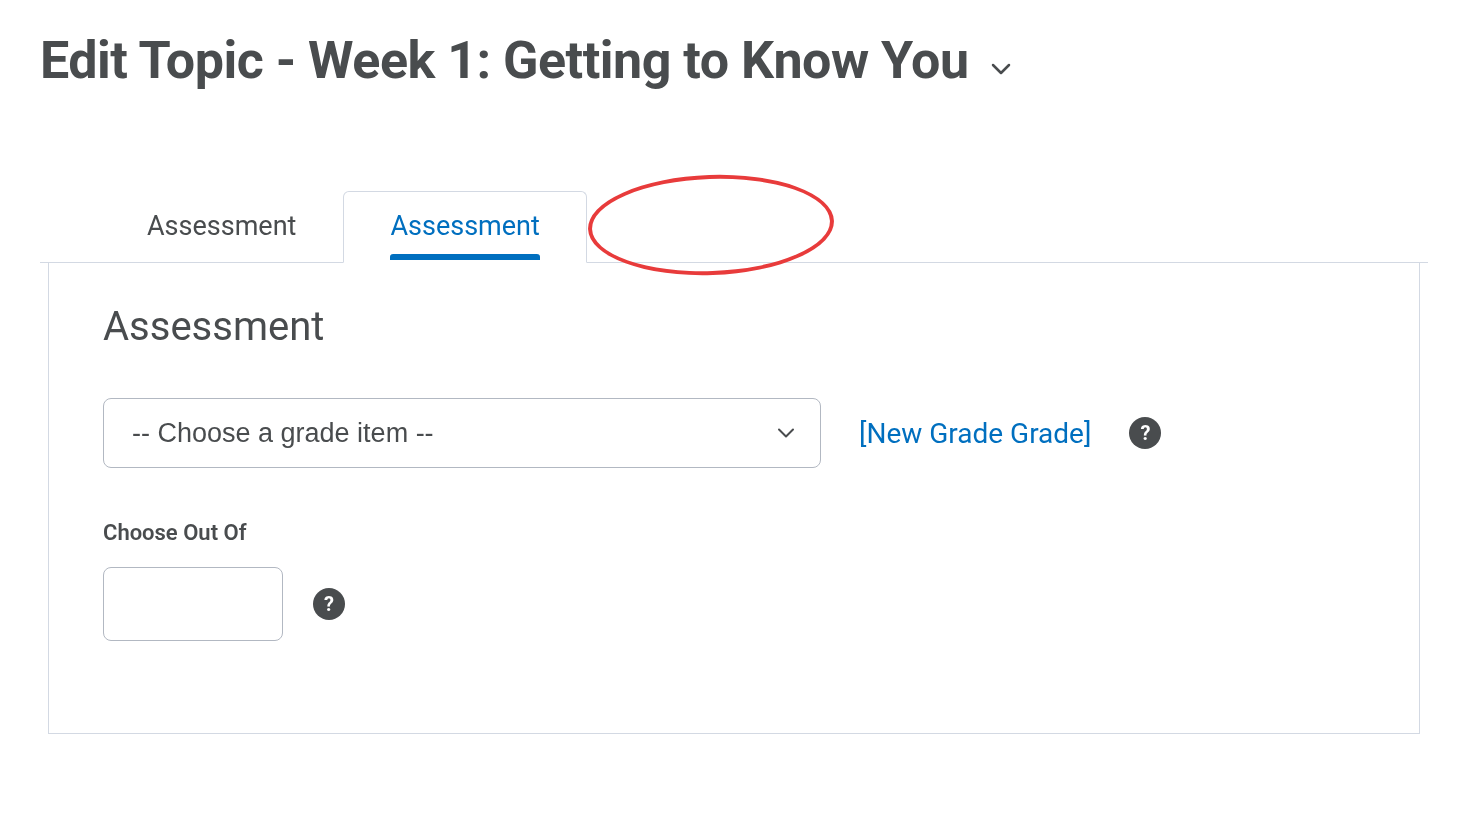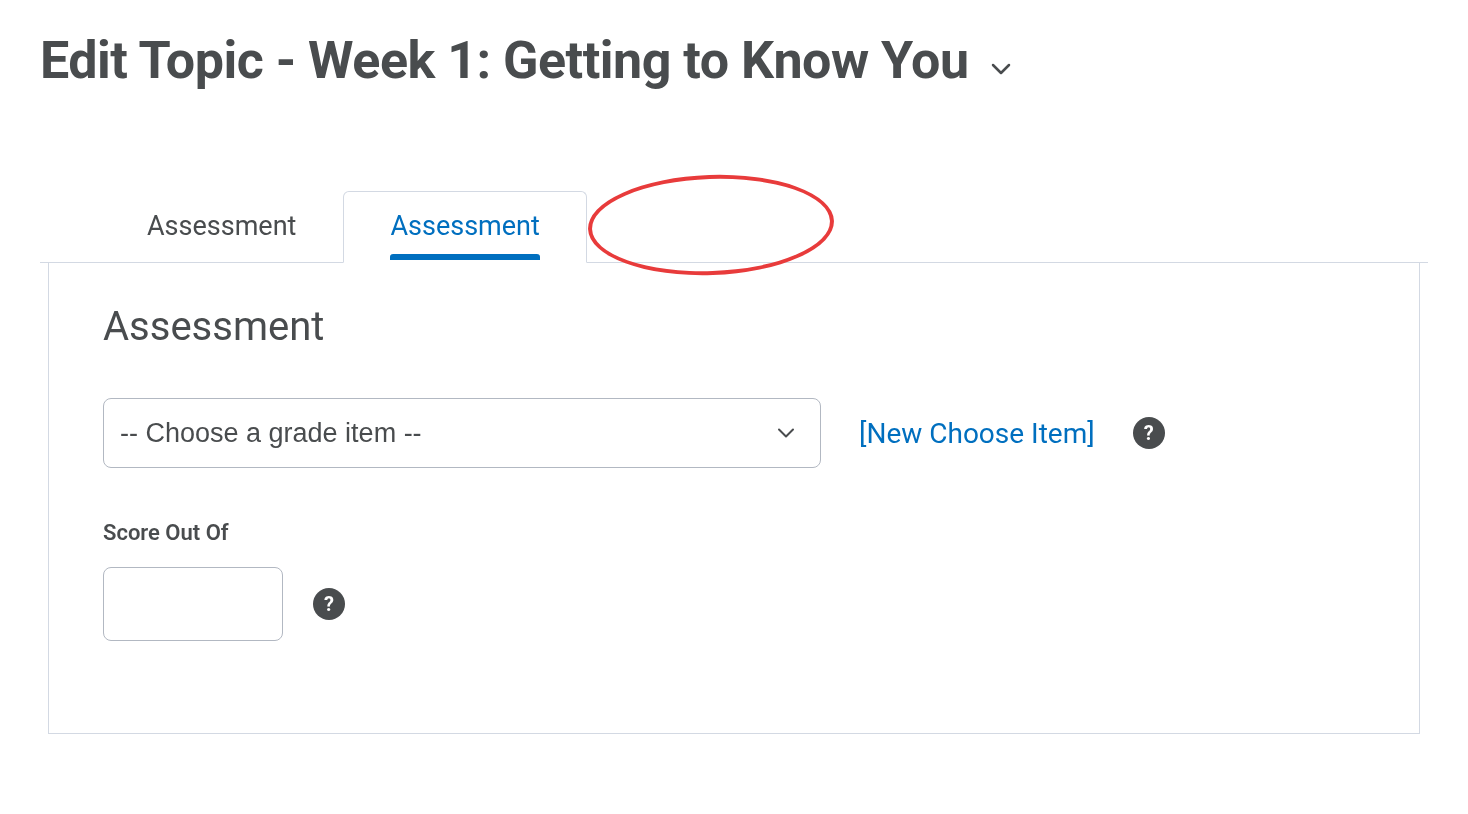--- a/index.html
+++ b/index.html
@@ -117,21 +117,21 @@
       align-items: center;
       gap: 38px;
     }
     .select-wrapper {
       position: relative;
       width: 718px;
     }
     .select-input {
       width: 100%;
       height: 70px;
-      padding: 0 50px 0 16px;
+      padding: 0 50px 0 28px;
       font-size: 27px;
       color: #494c4e;
       border: 1px solid #b2b8c2;
       border-radius: 8px;
       background: #ffffff;
       appearance: none;
       cursor: pointer;
       text-align: left;
       display: flex;
       align-items: center;
@@ -207,26 +207,26 @@
     <div class="field-group">
       <div class="field-row">
         <div class="select-wrapper">
           <button class="select-input">-- Choose a grade item --</button>
           <span class="select-chevron">
             <svg viewBox="0 0 18 11" fill="none" stroke="#494c4e" stroke-width="2" stroke-linecap="round" stroke-linejoin="round">
               <polyline points="2,2 9,9 16,2"></polyline>
             </svg>
           </span>
         </div>
-        <a class="link-text">[New Choose Item]</a>
+        <a class="link-text">[New Grade Grade]</a>
         <span class="help-icon">?</span>
       </div>
     </div>
 
     <div class="field-group">
-      <label class="field-label">Score Out Of</label>
+      <label class="field-label">Choose Out Of</label>
       <div class="score-row">
         <input type="text" class="text-input" value="" style="">
         <span class="help-icon">?</span>
       </div>
     </div>
   </div>
 </div>
 
 </body></html>

